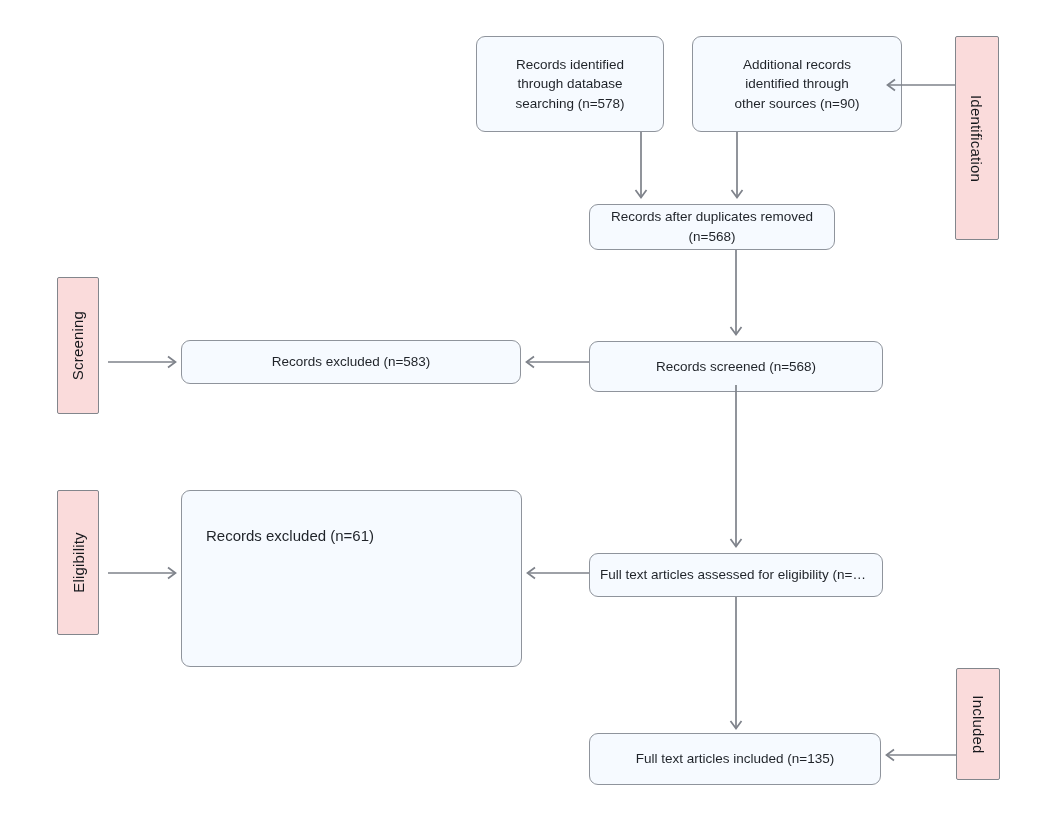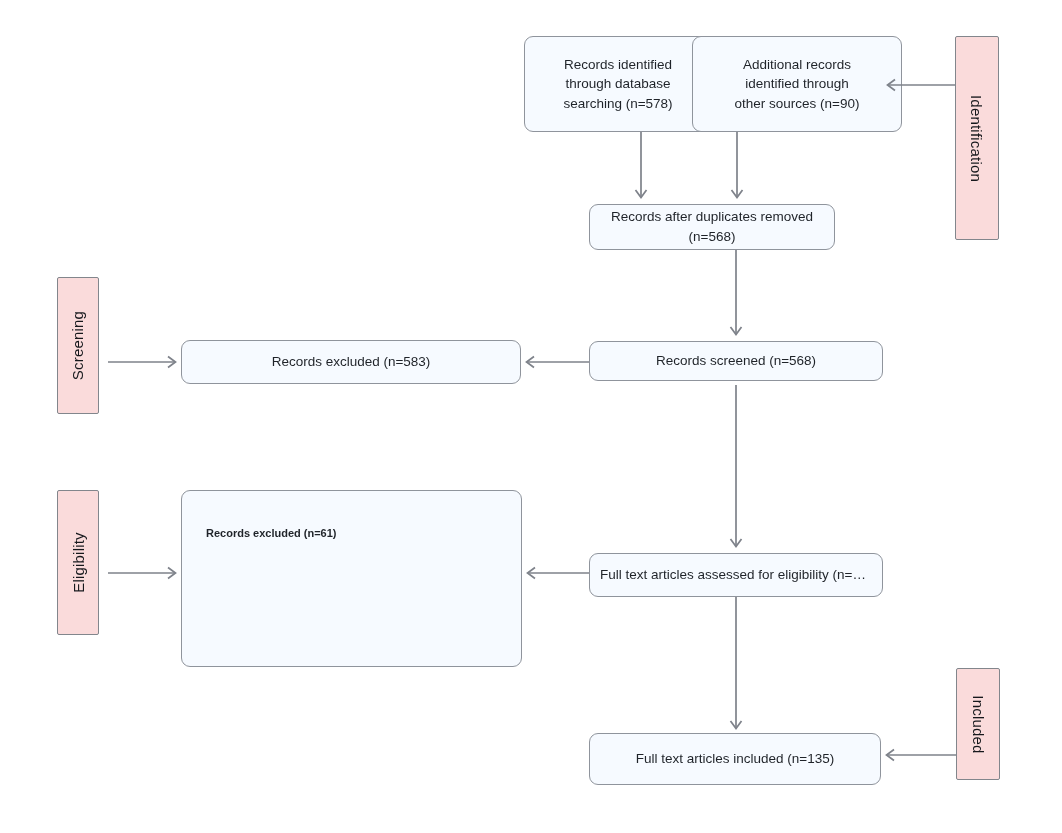--- a/index.html
+++ b/index.html
@@ -64,24 +64,23 @@
     color: #16181c;
     white-space: nowrap;
     letter-spacing: 0.2px;
   }
   .stage.rot-cw span  { transform: rotate(90deg); }
   .stage.rot-ccw span { transform: rotate(-90deg); }
 
   
   .excl-inner {
     padding: 34px 18px 10px 24px;
-    font-size: 11px;
+    font-size: 15px;
     color: #1f2329;
     line-height: 1.5;
-    font-weight: bold;
   }
   .excl-title { margin: 0 0 1px 0; }
   .excl-list {
     margin: 0;
     padding-left: 21px;
     list-style: none;
   }
   .excl-list li {
     position: relative;
     margin: 0;
@@ -112,21 +111,21 @@
     stroke-width: 1.7px;
     stroke-linecap: butt;
     stroke-linejoin: miter;
   }
 </style>
 </head>
 <body>
 
 <div id="canvas">
 
-  <div class="box" style="left:476px; top:36px; width:188px; height:96px;margin-left:48px;">
+  <div class="box" style="left:476px; top:36px; width:188px; height:96px;">
     <div>
       <div>Records identified</div>
       <div>through database</div>
       <div>searching (n=578)</div>
     </div>
   </div>
 
   <div class="box" style="left:692px; top:36px; width:210px; height:96px;">
     <div>
       <div>Additional records</div>
@@ -164,21 +163,21 @@
   </svg>
 
   <div class="stage rot-ccw" style="left:57px; top:277px; width:42px; height:137px;">
     <span>Screening</span>
   </div>
 
   <div class="box" style="left:181px; top:340px; width:340px; height:44px;">
     <span>Records excluded (n=583)</span>
   </div>
 
-  <div class="box" style="left:589px; top:341px; width:294px; height:40px;">
+  <div class="box" style="left:589px; top:341px; width:294px; height:51px;">
     <span>Records screened (n=568)</span>
   </div>
 
   <svg class="conn" style="left:108px; top:355px; width:73px; height:14px;" viewBox="0 0 73 14">
     <line x1="0" y1="7" x2="67" y2="7"></line>
     <path class="head" d="M 60 1.5 L 67.5 7 L 60 12.5"></path>
   </svg>
 
   <svg class="conn" style="left:521px; top:355px; width:68px; height:14px;" viewBox="0 0 68 14">
     <line x1="68" y1="7" x2="6" y2="7"></line>

